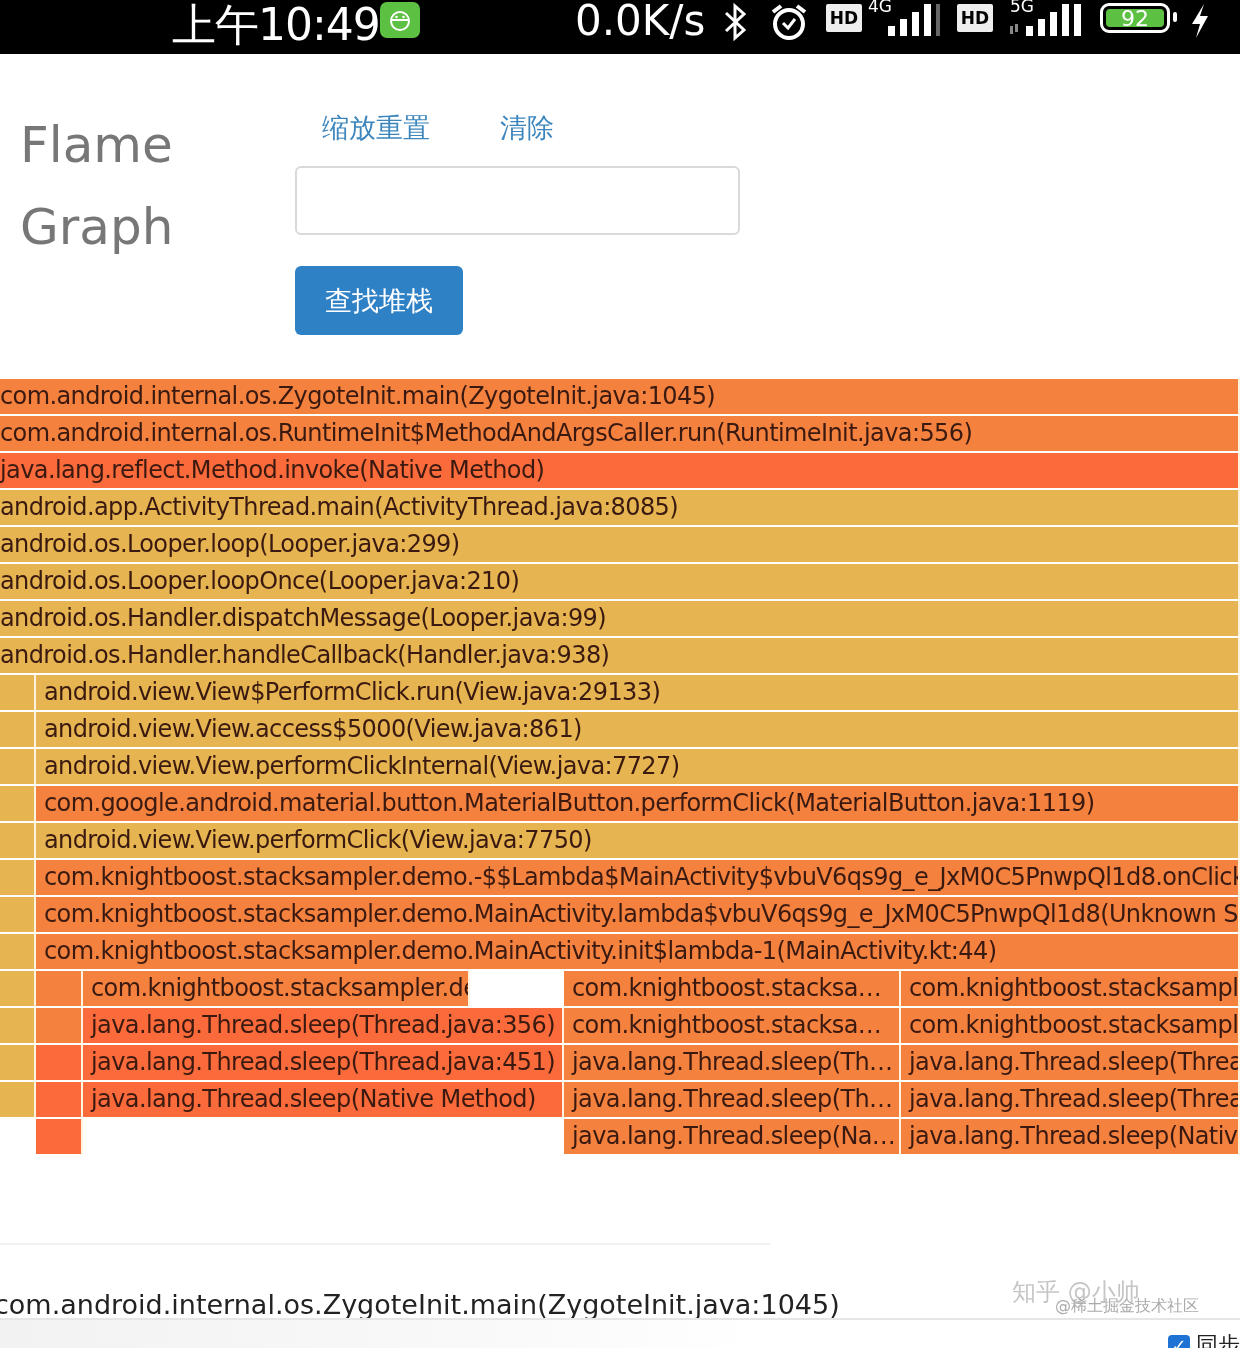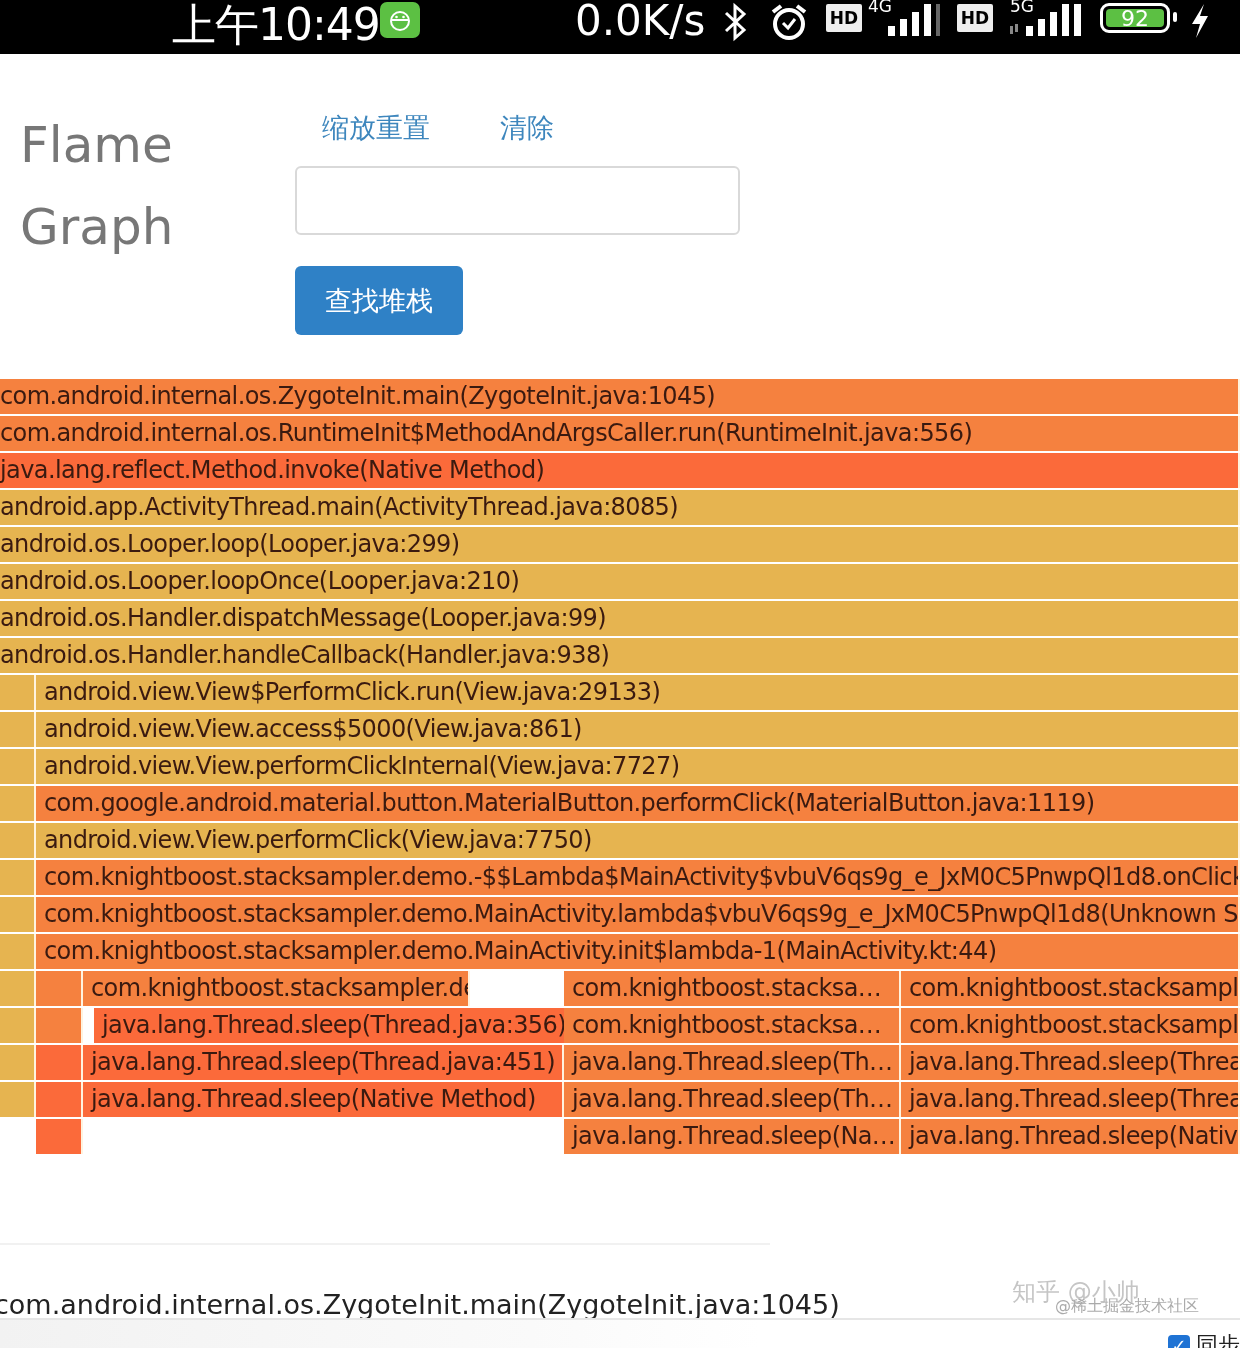--- a/index.html
+++ b/index.html
@@ -135,21 +135,21 @@
     <div class="frame c-yellow" style="left: 0px; top: 592px; width: 36px;"><span></span></div>
     <div class="frame c-yellow" style="left: 0px; top: 629px; width: 36px;"><span></span></div>
     <div class="frame c-yellow" style="left: 0px; top: 666px; width: 36px;"><span></span></div>
     <div class="frame c-yellow" style="left: 0px; top: 703px; width: 36px;"><span></span></div>
     <div class="frame c-orange" style="left: 36px; top: 592px; width: 47px;"><span></span></div>
     <div class="frame c-orange" style="left: 36px; top: 629px; width: 47px;"><span></span></div>
     <div class="frame c-red" style="left: 36px; top: 666px; width: 47px;"><span></span></div>
     <div class="frame c-red" style="left: 36px; top: 703px; width: 47px;"><span></span></div>
     <div class="frame c-red" style="left: 36px; top: 740px; width: 47px;"><span></span></div>
     <div class="frame c-orange" style="left: 83px; top: 592px; width: 387px;"><span>com.knightboost.stacksampler.demo.B…</span></div>
-    <div class="frame c-red" style="left: 83px; top: 629px; width: 481px; margin-left: 11px;"><span>java.lang.Thread.sleep(Thread.java:356)</span></div>
+    <div class="frame c-red" style="left: 83px; top: 629px; width: 481px;"><span>java.lang.Thread.sleep(Thread.java:356)</span></div>
     <div class="frame c-red" style="left: 83px; top: 666px; width: 481px;"><span>java.lang.Thread.sleep(Thread.java:451)</span></div>
     <div class="frame c-red" style="left: 83px; top: 703px; width: 481px;"><span>java.lang.Thread.sleep(Native Method)</span></div>
     <div class="frame c-orange" style="left: 564px; top: 592px; width: 337px;"><span>com.knightboost.stacksa…</span></div>
     <div class="frame c-orange" style="left: 564px; top: 629px; width: 337px;"><span>com.knightboost.stacksa…</span></div>
     <div class="frame c-orange" style="left: 564px; top: 666px; width: 337px;"><span>java.lang.Thread.sleep(Th…</span></div>
     <div class="frame c-orange" style="left: 564px; top: 703px; width: 337px;"><span>java.lang.Thread.sleep(Th…</span></div>
     <div class="frame c-orange" style="left: 564px; top: 740px; width: 337px;"><span>java.lang.Thread.sleep(Na…</span></div>
     <div class="frame c-orange" style="left: 901px; top: 592px; width: 339px;"><span>com.knightboost.stacksampler</span></div>
     <div class="frame c-orange" style="left: 901px; top: 629px; width: 339px;"><span>com.knightboost.stacksampler</span></div>
     <div class="frame c-orange" style="left: 901px; top: 666px; width: 339px;"><span>java.lang.Thread.sleep(Thread</span></div>

